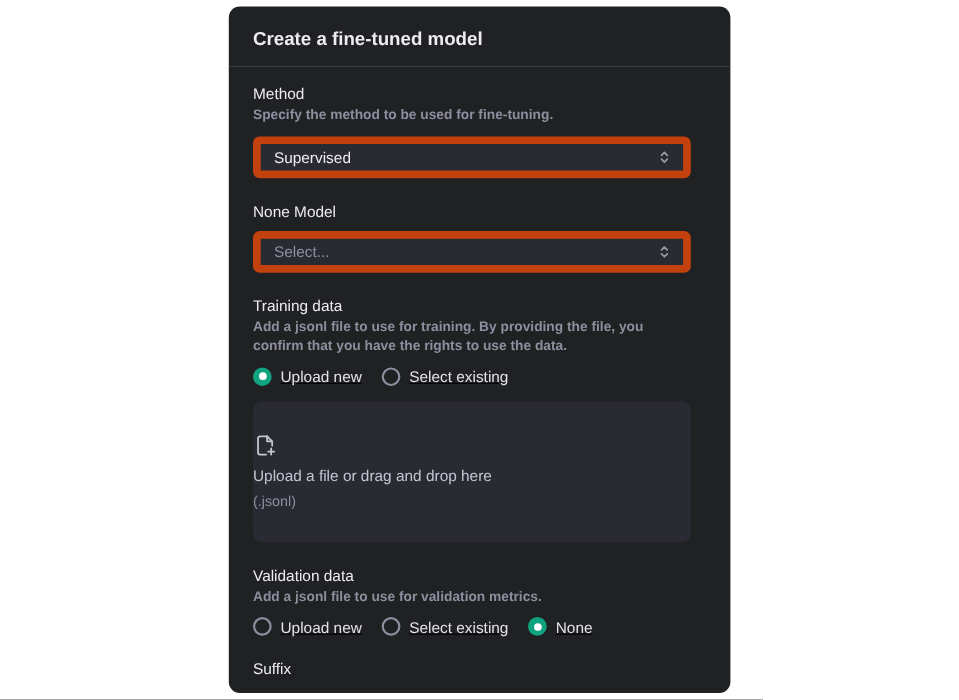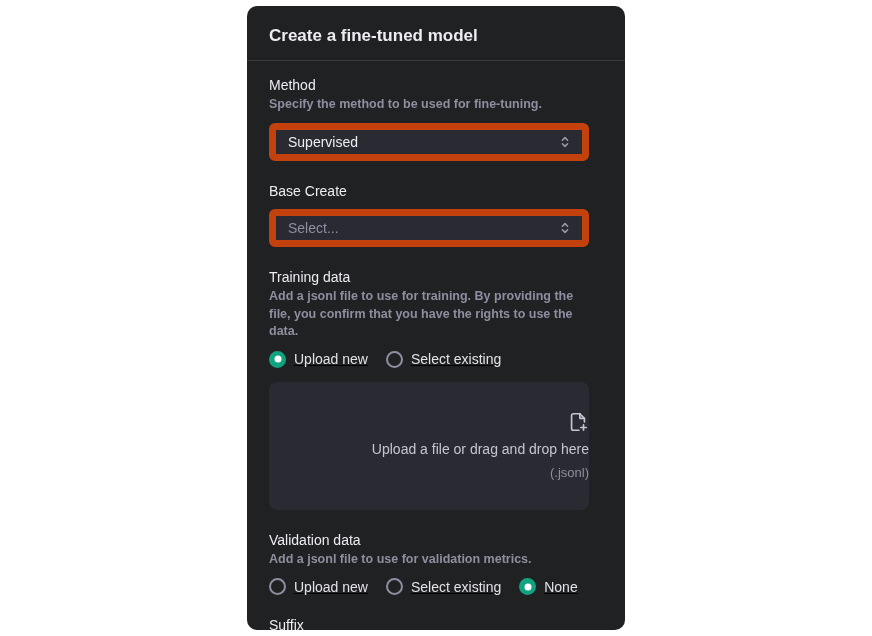--- a/index.html
+++ b/index.html
@@ -11,21 +11,21 @@
       font-family: -apple-system, BlinkMacSystemFont, "Segoe UI", Helvetica, Arial, sans-serif;
       background: #fff;
       width: 872px;
       height: 636px;
       display: flex;
       align-items: flex-start;
       justify-content: center;
       padding-top: 6px;
     }
     .panel {
-      width: 378px;
+      width: 456px;
       height: 624px;
       background: #202123;
       border-radius: 10px;
       overflow: hidden;
       display: flex;
       flex-direction: column;
     }
     .panel-header {
       padding: 20px 22px 14px 22px;
     }
@@ -128,21 +128,21 @@
       color: #e2e2e8;
       font-size: 14px;
     }
     .dropzone {
       margin-top: 14px;
       background: #2a2b32;
       border-radius: 8px;
       height: 128px;
       display: flex;
       flex-direction: column;
-      align-items: flex-end;
+      align-items: flex-start;
       justify-content: center;
       gap: 8px;
       cursor: pointer;
     }
     .dropzone-icon {
       width: 22px;
       height: 22px;
       color: #c5c5d2;
     }
     .dropzone-text {
@@ -175,21 +175,21 @@
         <span class="select-chevrons">
           <svg viewBox="0 0 16 16" fill="none" stroke="currentColor" stroke-width="1.8" stroke-linecap="round" stroke-linejoin="round">
             <path d="M5 6l3-3 3 3"></path>
               <path d="M5 10l3 3 3-3"></path>
           </svg>
         </span>
       </div>
     </div>
 
     <div class="section">
-      <div class="section-label" style="margin-bottom:10px;">Base Create</div>
+      <div class="section-label" style="margin-bottom:10px;">None Model</div>
       <div class="select">
         <span class="select-placeholder">Select...</span>
         <span class="select-chevrons">
           <svg viewBox="0 0 16 16" fill="none" stroke="currentColor" stroke-width="1.8" stroke-linecap="round" stroke-linejoin="round">
             <path d="M5 6l3-3 3 3"></path>
               <path d="M5 10l3 3 3-3"></path>
           </svg>
         </span>
       </div>
     </div>

